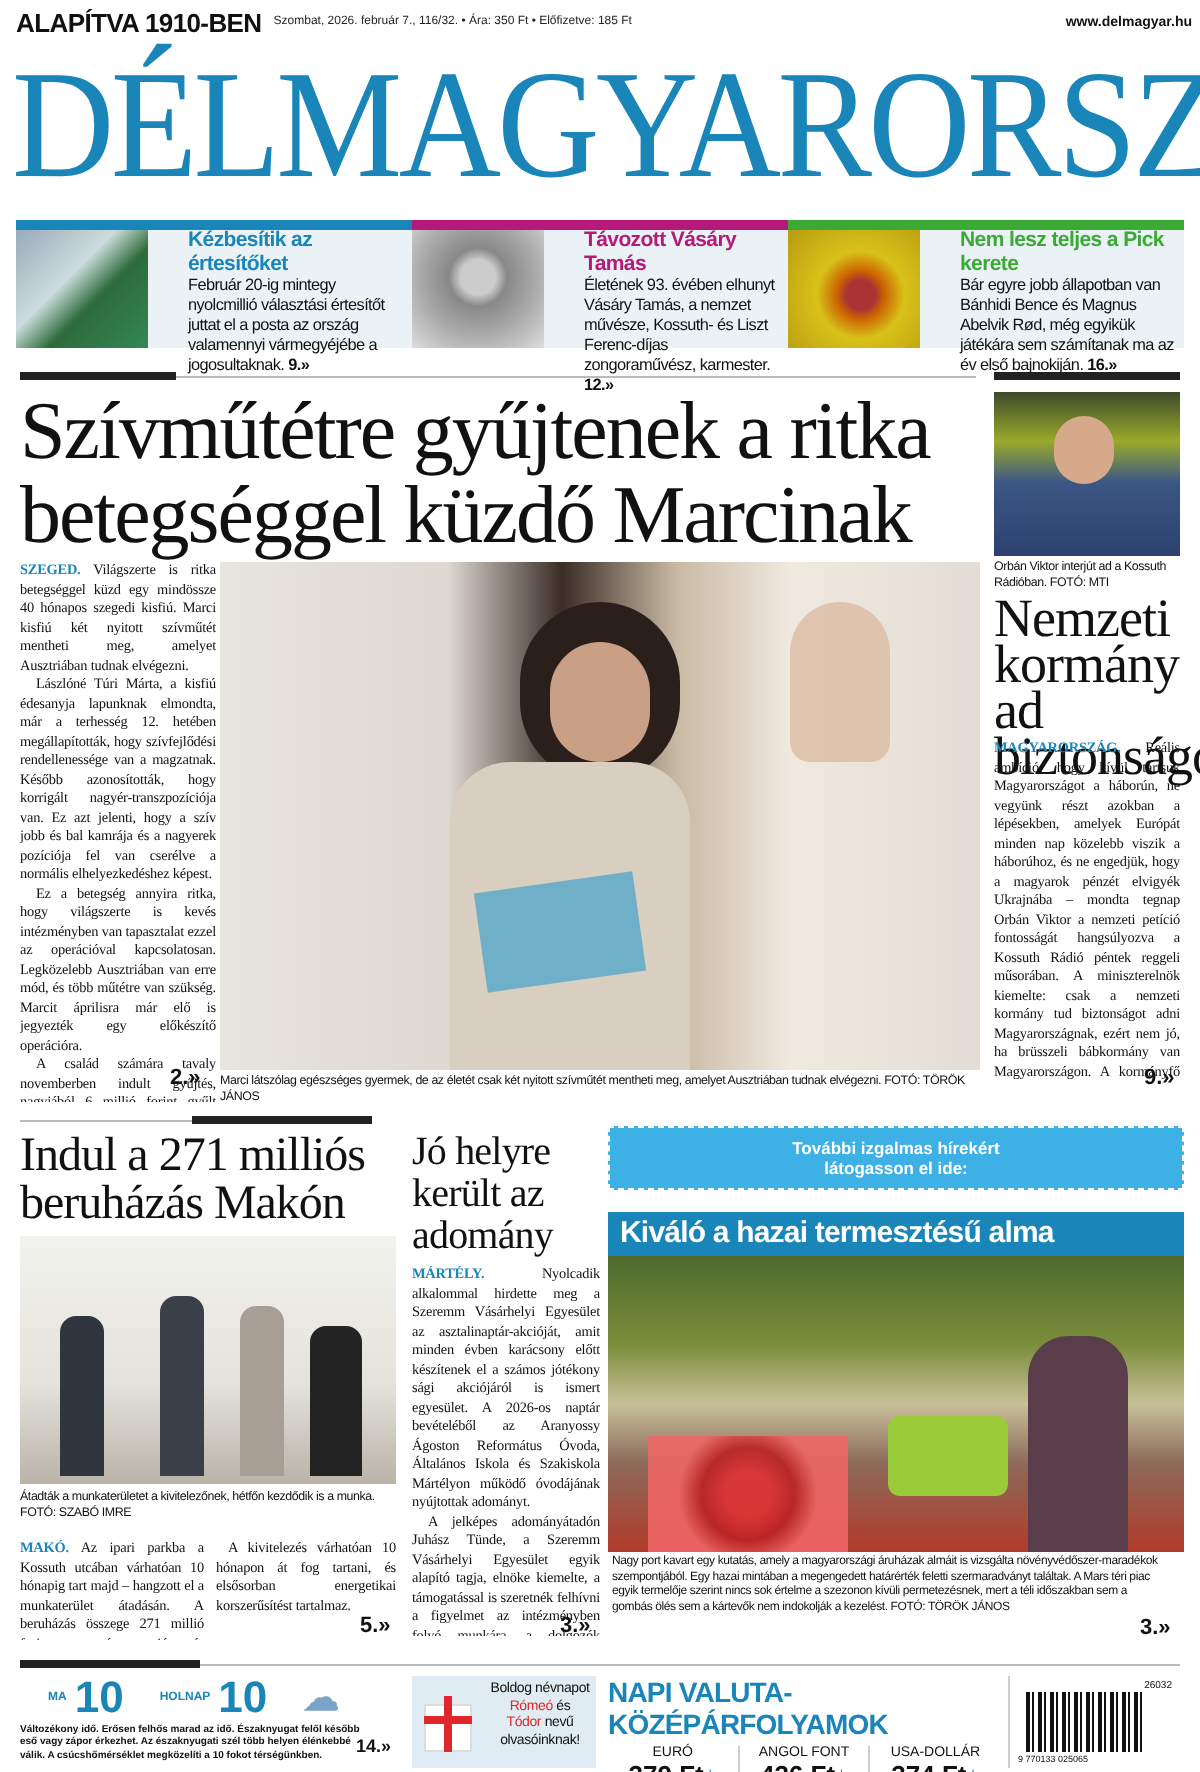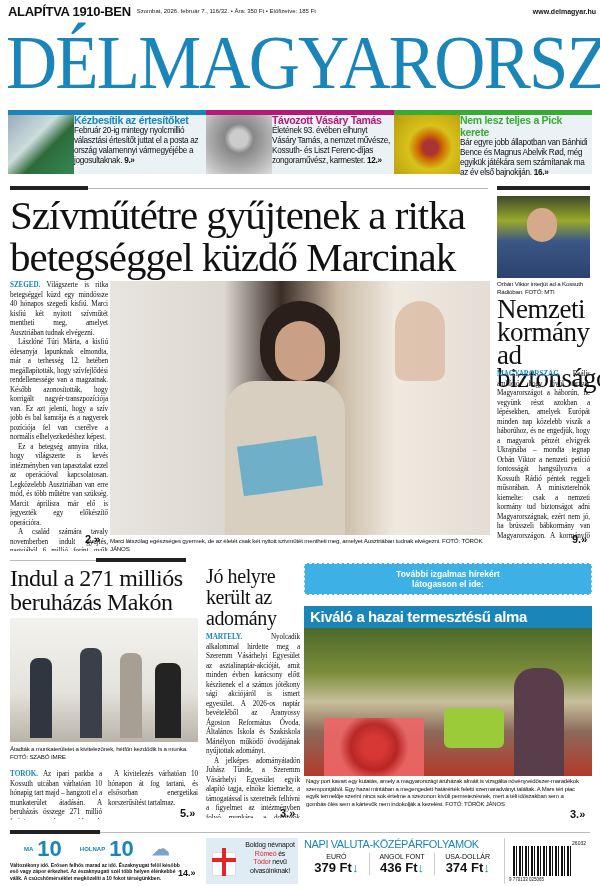--- a/index.html
+++ b/index.html
@@ -7,21 +7,21 @@
 .abs{position:absolute}
 .serif{font-family:"Liberation Serif","DejaVu Serif",serif}
 .topbar{left:8px;top:4px;width:588px;height:14px;font-size:7px;display:flex;align-items:center}
 .topbar .found{font-weight:bold;font-size:13px;letter-spacing:-0.3px;margin-right:6px}
 .topbar .meta{font-size:6px;color:#222}
 .topbar .url{margin-left:auto;font-weight:bold;font-size:7px}
 .mast{left:6px;top:18px;width:590px;height:88px;font-family:"Liberation Serif",serif;font-size:77px;color:#1a85b8;letter-spacing:-2px;line-height:88px;white-space:nowrap;transform:scaleX(0.92);transform-origin:left}
 .teaser{top:110px;height:64px;display:flex;background:#eaf2f6}
 .teaser .bar{position:absolute;left:0;top:0;right:0;height:5px}
 .teaser .img{width:66px;height:59px;margin-top:5px;flex-shrink:0}
-.teaser .txt{padding:4px 4px 0 0;font-size:8.2px;line-height:10px;letter-spacing:-0.3px}
+.teaser .txt{padding:4px 4px 0 20px;font-size:8.2px;line-height:10px;letter-spacing:-0.3px}
 .teaser .ttl{font-weight:bold;font-size:10.5px;line-height:12px;letter-spacing:-0.3px}
 .rule-thick{height:4px;background:#222}
 .rule-thin{height:1px;background:#bbb}
 .h1{left:10px;top:194px;width:475px;font-size:41px;line-height:42px;letter-spacing:-1px}
 .bodytxt{font-family:"Liberation Serif",serif;font-size:7.2px;line-height:9.5px;text-align:justify;letter-spacing:-0.1px}
 .loc{color:#1a85b8;font-weight:bold}
 .ref{font-weight:bold;font-size:11px}
 .caption{font-size:6.2px;line-height:8px;letter-spacing:-0.2px}
 .photo{overflow:hidden}
 </style>
@@ -92,21 +92,21 @@
 <div class="abs photo" style="left:10px;top:618px;width:188px;height:124px;background:linear-gradient(180deg,#f2f2ee 0%,#e4e2dc 60%,#b9b3a8 100%)">
   <div class="abs" style="left:20px;top:40px;width:22px;height:80px;background:#2f3640;border-radius:8px 8px 0 0"></div>
   <div class="abs" style="left:70px;top:30px;width:22px;height:90px;background:#3a3f4a;border-radius:8px 8px 0 0"></div>
   <div class="abs" style="left:110px;top:35px;width:22px;height:85px;background:#a89f94;border-radius:8px 8px 0 0"></div>
   <div class="abs" style="left:145px;top:45px;width:26px;height:75px;background:#232323;border-radius:8px 8px 0 0"></div>
 </div>
 <div class="abs caption" style="left:10px;top:745px;width:190px">
   <span>Átadták a munkaterületet a kivitelezőnek, hétfőn kezdődik is a munka.</span><br><span>FOTÓ: SZABÓ IMRE</span>
 </div>
 <div class="abs bodytxt" style="left:10px;top:770px;width:92px;height:50px;overflow:hidden">
-  <span class="loc">TÖRÖK.</span> <span>Az ipari parkba a Kossuth utcában várhatóan 10 hónapig tart majd – hangzott el a munkaterület átadásán. A beruházás összege 271 millió forint, a pénz uniós és kormányzati támogatással érkezett Makóra.</span>
+  <span class="loc">MAKÓ.</span> <span>Az ipari parkba a Kossuth utcában várhatóan 10 hónapig tart majd – hangzott el a munkaterület átadásán. A beruházás összege 271 millió forint, a pénz uniós és kormányzati támogatással érkezett Makóra.</span>
 </div>
 <div class="abs bodytxt" style="left:108px;top:770px;width:90px;height:50px;overflow:hidden;text-indent:6px">A kivitelezés várhatóan 10 hónapon át fog tartani, és elsősorban energetikai korszerűsítést tartalmaz.</div>
 <div class="abs ref" style="left:180px;top:807px">5.»</div>
 
 <div class="abs serif" style="left:206px;top:566px;width:96px;font-size:20px;line-height:21px;letter-spacing:-0.4px">Jó helyre került az adomány</div>
 <div class="abs bodytxt" style="left:206px;top:633px;width:94px;height:185px;overflow:hidden">
   <p><span class="loc">MÁRTÉLY.</span> <span>Nyolcadik alkalommal hirdette meg a Szeremm Vásárhelyi Egyesület az asztalinaptár-akcióját, amit minden évben karácsony előtt készítenek el a számos jótékony sági akciójáról is ismert egyesület. A 2026-os naptár bevételéből az Aranyossy Ágoston Református Óvoda, Általános Iskola és Szakiskola Mártélyon működő óvodájának nyújtottak adományt.</span></p>
   <p style="text-indent:8px">A jelképes adományátadón Juhász Tünde, a Szeremm Vásárhelyi Egyesület egyik alapító tagja, elnöke kiemelte, a támogatással is szeretnék felhívni a figyelmet az intézményben folyó munkára, a dolgozók áldozatvállalására.</p>
 
 </div>
@@ -149,21 +149,21 @@
   </div>
   <div style="flex:1;font-size:7px;line-height:8.5px;text-align:center;padding-top:3px;letter-spacing:-0.2px">
     <div>Boldog névnapot</div>
     <div><span style="color:#e0262b">Rómeó</span> <span>és</span></div>
     <div><span style="color:#e0262b">Tódor</span> <span>nevű</span></div>
     <div>olvasóinknak!</div>
   </div>
 </div>
 
 <div class="abs" style="left:304px;top:838px;width:196px">
-  <div style="color:#1a85b8;font-weight:normal;font-size:11px;letter-spacing:-0.4px">NAPI VALUTA-KÖZÉPÁRFOLYAMOK</div>
+  <div style="color:#1a85b8;font-weight:bold;font-size:14px;letter-spacing:-0.4px">NAPI VALUTA-KÖZÉPÁRFOLYAMOK</div>
   <div style="display:flex;margin-top:3px">
     <div style="flex:1;text-align:center;border-right:1px solid #ccc">
       <div style="font-size:7px">EURÓ</div>
       <div style="font-size:13px;font-weight:bold"><span>379 Ft</span><span style="color:#1a85b8">↓</span></div>
     </div>
     <div style="flex:1;text-align:center;border-right:1px solid #ccc">
       <div style="font-size:7px">ANGOL FONT</div>
       <div style="font-size:13px;font-weight:bold"><span>436 Ft</span><span style="color:#1a85b8">↓</span></div>
     </div>
     <div style="flex:1;text-align:center">

